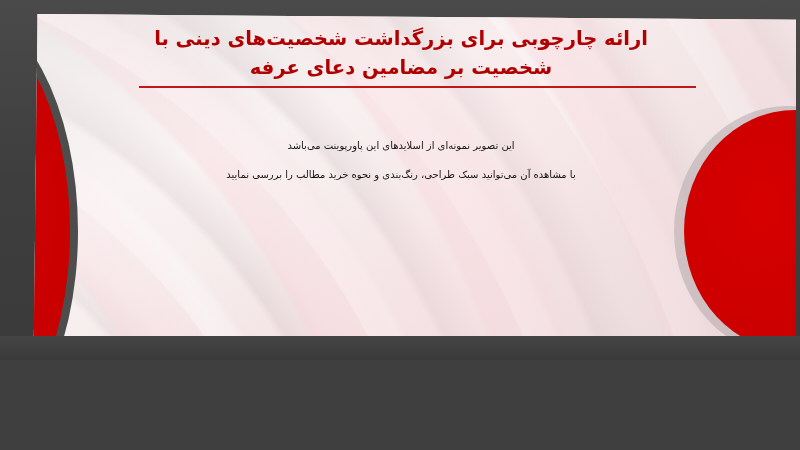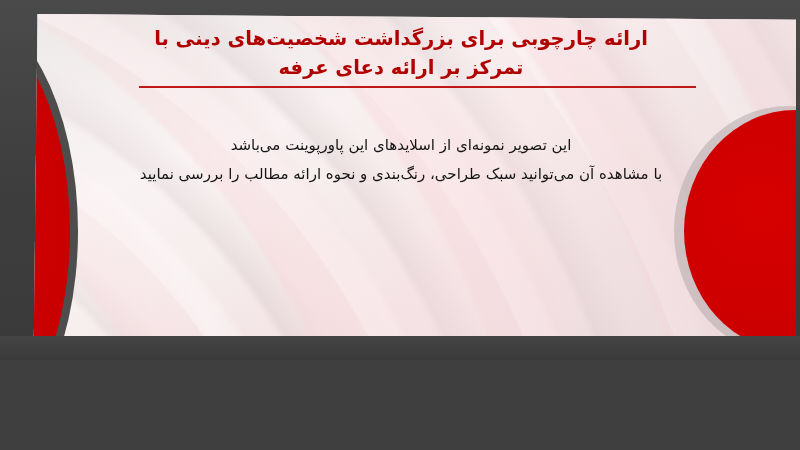--- a/index.html
+++ b/index.html
@@ -171,21 +171,21 @@
   .body-block {
     position: absolute;
     right: 96px;
     left: 96px;
     top: 117px;
     direction: rtl;
     text-align: center;
   }
   .body-line {
     color: #151515;
-    font-size: 15px;
+    font-size: 10px;
     line-height: 29px;
     white-space: nowrap;
   }
 
   
   .bottom-band {
     position: absolute;
     left: 0;
     right: 0;
     bottom: 0;
@@ -208,27 +208,27 @@
     <div class="bg-tint"></div>
 
     <div class="left-ellipse-ring"></div>
     <div class="left-ellipse"></div>
 
     <div class="right-circle-ring"></div>
     <div class="right-circle"></div>
 
     <div class="title-block">
       <div class="title-line">ارائه چارچوبی برای بزرگداشت شخصیت‌های دینی با</div>
-      <div class="title-line">تمرکز بر ارائه دعای عرفه</div>
+      <div class="title-line">شخصیت بر مضامین دعای عرفه</div>
     </div>
 
     <div class="title-rule"></div>
 
     <div class="body-block">
       <div class="body-line">این تصویر نمونه‌ای از اسلایدهای این پاورپوینت می‌باشد</div>
-      <div class="body-line">با مشاهده آن می‌توانید سبک طراحی، رنگ‌بندی و نحوه ارائه مطالب را بررسی نمایید</div>
+      <div class="body-line">با مشاهده آن می‌توانید سبک طراحی، رنگ‌بندی و نحوه خرید مطالب را بررسی نمایید</div>
     </div>
 
   </div>
 
   <div class="bottom-band"></div>
 
 </div>
 
 </body></html>

